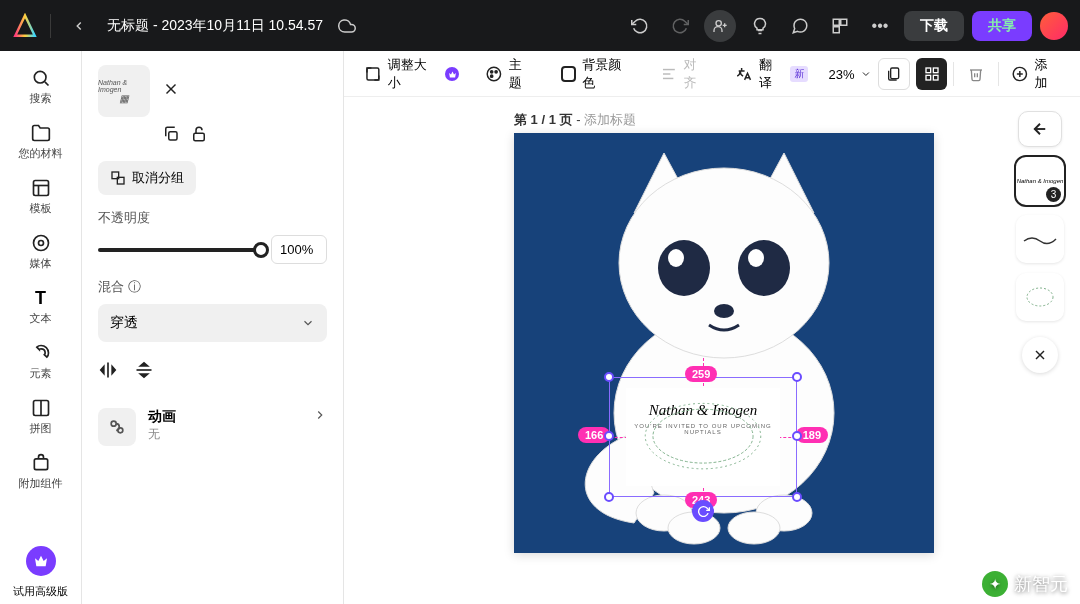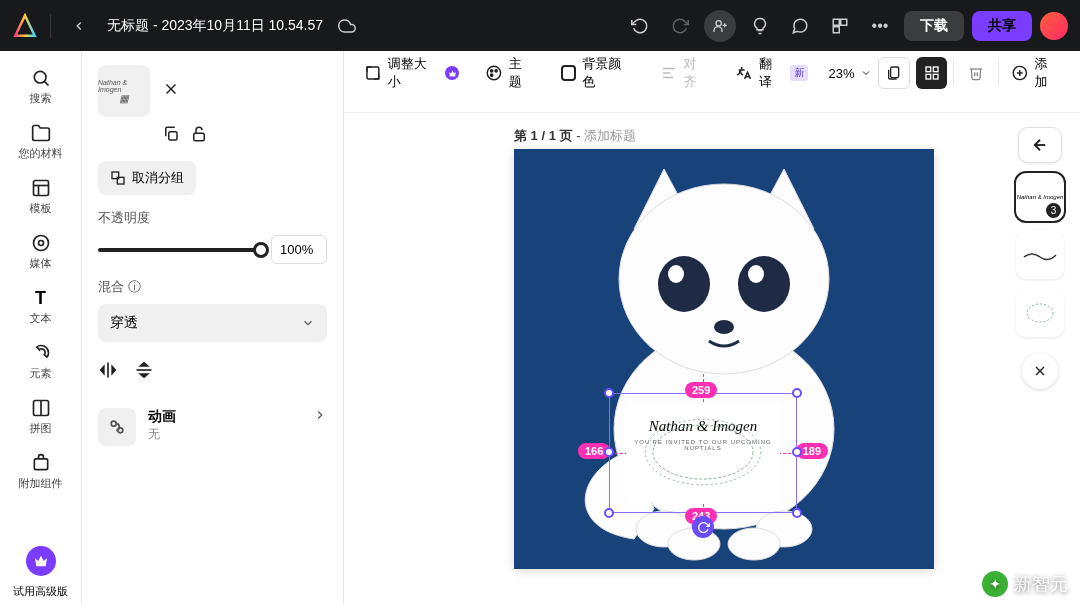--- a/index.html
+++ b/index.html
@@ -5,21 +5,21 @@
 * { box-sizing: border-box; margin: 0; padding: 0; }
 body { font-family: -apple-system, BlinkMacSystemFont, "Segoe UI", sans-serif; background: #fff; overflow: hidden; width: 1080px; height: 604px; }
 .topbar { height: 51px; background: #18191b; color: #fff; display: flex; align-items: center; padding: 0 12px; gap: 8px; }
 .logo { width: 26px; height: 26px; }
 .tb-sep { width: 1px; height: 24px; background: #3a3a3a; margin: 0 4px; }
 .tb-btn { width: 32px; height: 32px; border-radius: 6px; display: flex; align-items: center; justify-content: center; cursor: pointer; color: #ccc; }
 .tb-title { color: #fff; font-size: 14px; font-weight: 500; margin-left: 4px; }
 .tb-spacer { flex: 1; }
 .tb-pill { padding: 6px 16px; border-radius: 8px; font-size: 14px; font-weight: 600; cursor: pointer; }
 .tb-download { background: #3a3c3e; color: #fff; }
-.tb-share { background: #7a3cff; color: #000000; }
+.tb-share { background: #7a3cff; color: #86efac; }
 .tb-avatar { width: 28px; height: 28px; border-radius: 50%; background: linear-gradient(135deg,#ff5e3a,#ff2a68); }
 
 .main { display: flex; height: calc(100% - 48px); }
 
 .rail { width: 82px; background: #fff; border-right: 1px solid #e5e5e5; display: flex; flex-direction: column; align-items: center; padding-top: 10px; gap: 4px; }
 .rail-item { width: 52px; display: flex; flex-direction: column; align-items: center; gap: 2px; padding: 6px 0; border-radius: 8px; cursor: pointer; }
 .rail-item .ico { width: 22px; height: 22px; display: flex; align-items: center; justify-content: center; }
 .rail-item .lbl { font-size: 11px; color: #444; }
 .rail-spacer { flex: 1; }
 .rail-pro { width: 30px; height: 30px; border-radius: 50%; background: #7a3cff; display: flex; align-items: center; justify-content: center; margin-bottom: 4px; }
@@ -38,21 +38,21 @@
 .val-box { width: 56px; border: 1px solid #ddd; border-radius: 6px; padding: 6px 8px; font-size: 13px; text-align: left; }
 .select-box { background: #f0f0f0; border-radius: 8px; padding: 10px 12px; font-size: 14px; display: flex; justify-content: space-between; align-items: center; cursor: pointer; }
 .flip-row { display: flex; gap: 16px; padding: 4px 0; }
 .anim-row { display: flex; align-items: flex-start; gap: 12px; background: #fff; padding: 6px 0; cursor: pointer; }
 .anim-ico { width: 38px; height: 38px; background: #f0f0f0; border-radius: 8px; display: flex; align-items: center; justify-content: center; }
 .anim-txt .t1 { font-size: 14px; font-weight: 600; }
 .anim-txt .t2 { font-size: 12px; color: #888; }
 .anim-row .chev { margin-left: auto; }
 
 .canvas-area { flex: 1; background: #fff; display: flex; flex-direction: column; position: relative; }
-.toolbar2 { height: 62px; border-bottom: 1px solid #eee; display: flex; align-items: flex-start; padding: 0 14px; gap: 14px; font-size: 13px; }
+.toolbar2 { height: 46px; border-bottom: 1px solid #eee; display: flex; align-items: flex-end; padding: 0 14px; gap: 14px; font-size: 13px; }
 .tb2-item { display: flex; align-items: center; gap: 6px; cursor: pointer; padding: 4px 6px; border-radius: 6px; }
 .tb2-item.disabled { color: #bbb; }
 .badge-new { background: #e6dcff; color: #5a2fd6; font-size: 10px; padding: 1px 4px; border-radius: 3px; }
 .crown { width: 14px; height: 14px; border-radius: 50%; background: #7a3cff; display: inline-flex; align-items: center; justify-content: center; }
 .sq { width: 16px; height: 16px; border: 2px solid #222; border-radius: 4px; }
 .zoom { margin-left: auto; display: flex; align-items: center; gap: 6px; }
 .ico-btn { width: 32px; height: 32px; border: 1px solid transparent; border-radius: 6px; display: flex; align-items: center; justify-content: center; cursor: pointer; }
 .ico-btn.bordered { border-color: #ddd; }
 .ico-btn.dark { background: #222; color: #fff; }
 .vdiv { width: 1px; height: 24px; background: #e5e5e5; }

